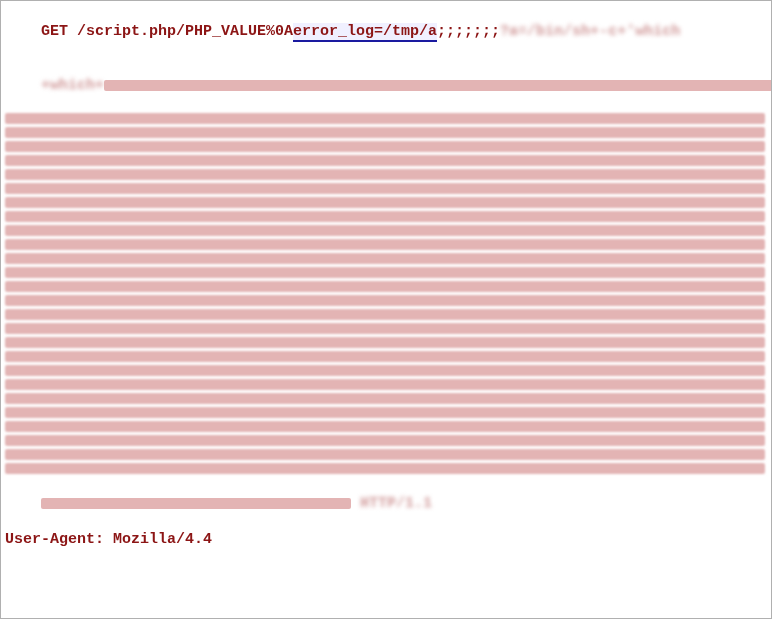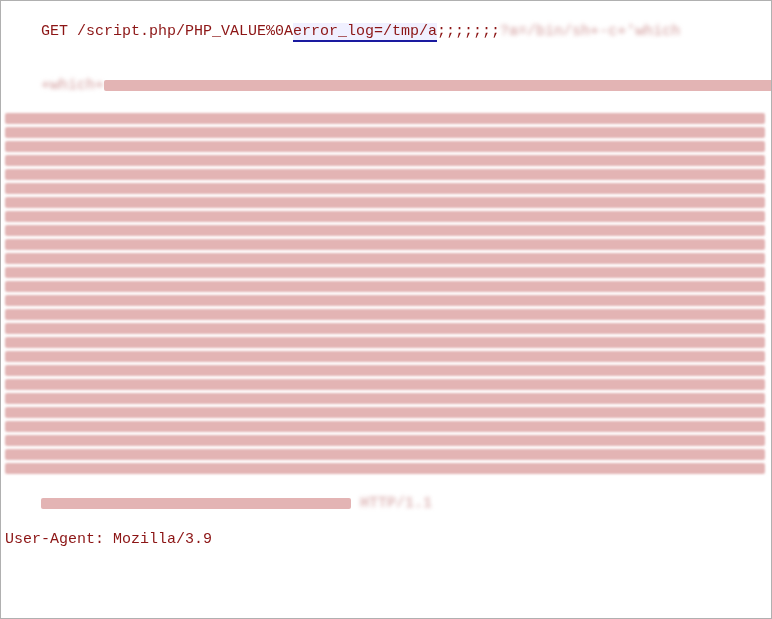--- a/index.html
+++ b/index.html
@@ -13,21 +13,21 @@
     height: 619px;
     border: 1px solid #b0b0b0;
     background: #fff;
     padding: 4px 4px 4px 4px;
     font-family: "Courier New", Courier, monospace;
     font-size: 15px;
     line-height: 18px;
     position: relative;
     overflow: hidden;
   }
-  .req-color { color: #8c1515; }
+  .req-color { color: #8c1515; font-weight: bold; }
   .hl {
     background: #f0f0ff;
     border-bottom: 2px solid #1a1aa0;
   }
   .row {
     white-space: pre;
   }
   
   .bar {
     display: inline-block;
@@ -150,19 +150,19 @@
       <div class="fullbar-row">
         <span class="fullbar"></span>
       </div>
     </div>
 
   <div class="row">
     <span class="bar" style="width:310px;height:11px;background:#e3b4b4;vertical-align:middle;"></span><span class="blur-text req-color"> HTTP/1.1</span>
   </div>
 
 
-  <div class="row req-color">User-Agent: Mozilla/3.9</div>
+  <div class="row req-color">User-Agent: Mozilla/4.4</div>
 
   <div class="row">
      
   </div>
 
 </div>
 
 </body></html>

